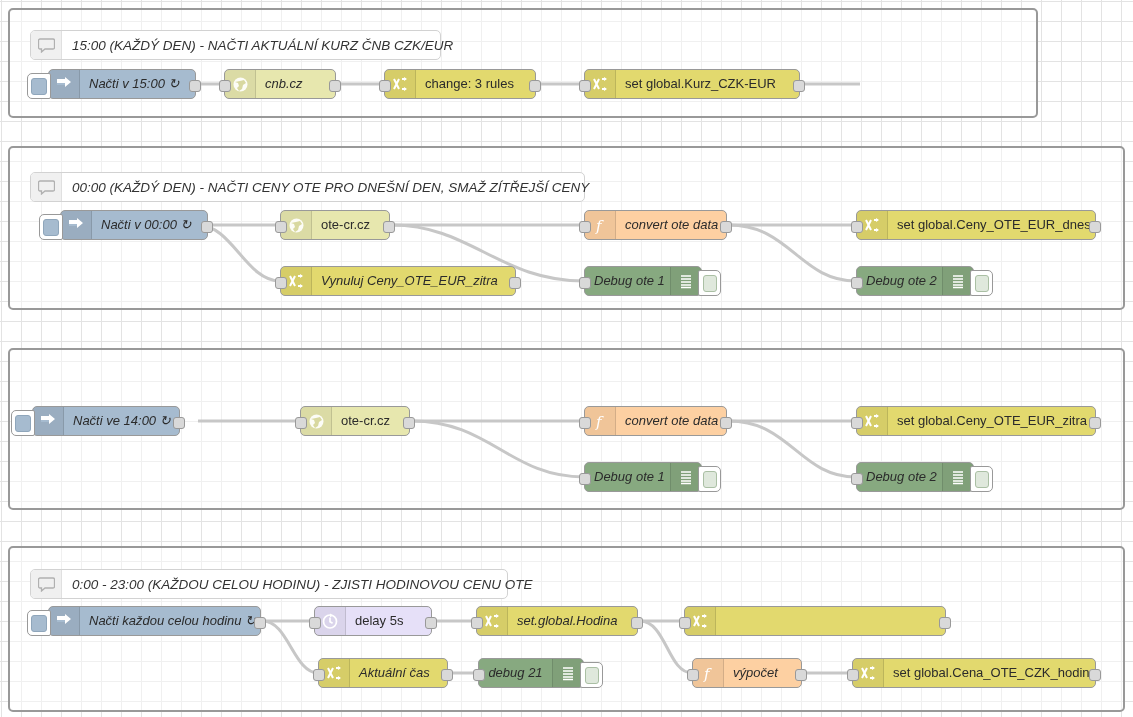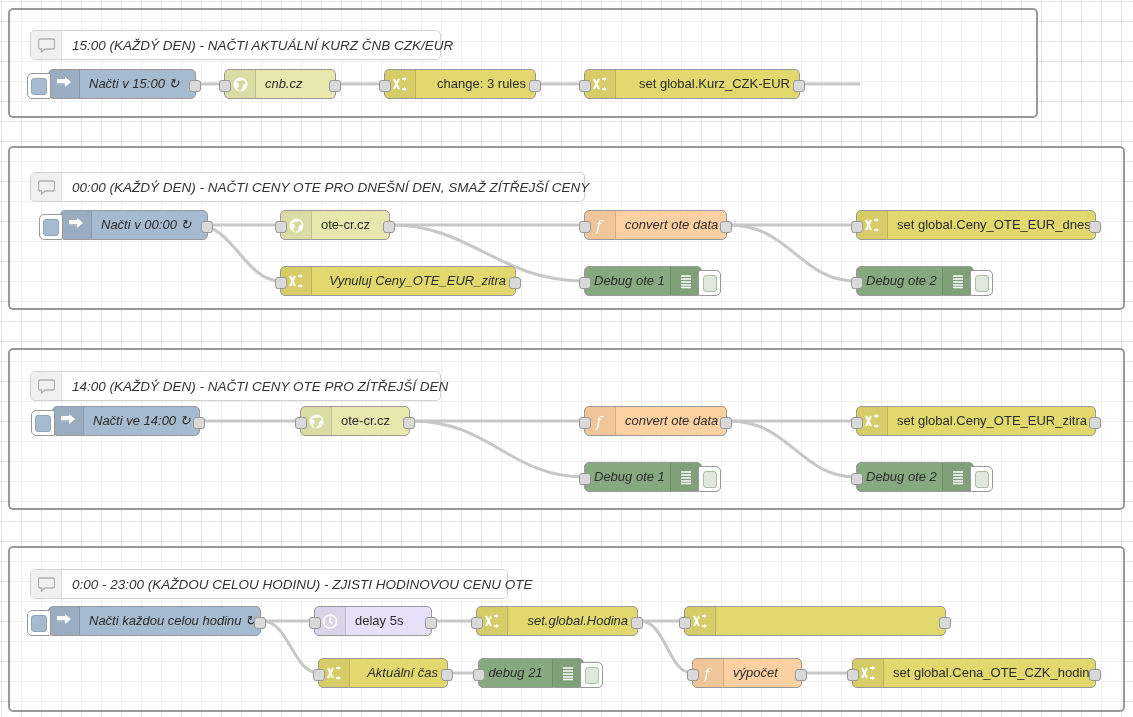--- a/index.html
+++ b/index.html
@@ -83,21 +83,21 @@
     border-radius: 3px;
     top: 10px;
   }
   .port.in  { left: -6px; }
   .port.out { right: -6px; }
 
   
   .n-inject   { background: #a6bbcf; }
   .n-inject .icon-box { background: rgba(0,0,0,0.07); }
   .n-http     { background: #e7e7ae; }
-  .n-change   { background: #e2d96e; justify-content: space-between; }
+  .n-change   { background: #e2d96e; }
   .n-function { background: #fdd0a2; }
   .n-debug    { background: #87a980; }
   .n-delay    { background: #e6e0f8; }
 
   
   .inject-btn {
     position: absolute;
     left: -22px;
     top: 3px;
     width: 22px;
@@ -225,28 +225,20 @@
 
   <div class="comment" style="left:30px; top:172px; width:555px;">
     <span class="icon-box">
       <svg width="17" height="15" viewBox="0 0 17 15">
           <path d="M2 1h13a1.5 1.5 0 0 1 1.5 1.5v7A1.5 1.5 0 0 1 15 11H7l-3.5 3v-3H2A1.5 1.5 0 0 1 .5 9.5v-7A1.5 1.5 0 0 1 2 1z" fill="none" stroke="#b0b0b0" stroke-width="1.3"></path>
         </svg>
     </span>
     <span class="label">00:00 (KAŽDÝ DEN) - NAČTI CENY OTE PRO DNEŠNÍ DEN, SMAŽ ZÍTŘEJŠÍ CENY</span>
   </div>
 
-  <div class="comment" style="left:30px; top:371px; width:411px;">
-    <span class="icon-box">
-      <svg width="17" height="15" viewBox="0 0 17 15">
-          <path d="M2 1h13a1.5 1.5 0 0 1 1.5 1.5v7A1.5 1.5 0 0 1 15 11H7l-3.5 3v-3H2A1.5 1.5 0 0 1 .5 9.5v-7A1.5 1.5 0 0 1 2 1z" fill="none" stroke="#b0b0b0" stroke-width="1.3"></path>
-        </svg>
-    </span>
-    <span class="label">14:00 (KAŽDÝ DEN) - NAČTI CENY OTE PRO ZÍTŘEJŠÍ DEN</span>
-  </div>
 
   <div class="comment" style="left:30px; top:569px; width:478px;">
     <span class="icon-box">
       <svg width="17" height="15" viewBox="0 0 17 15">
           <path d="M2 1h13a1.5 1.5 0 0 1 1.5 1.5v7A1.5 1.5 0 0 1 15 11H7l-3.5 3v-3H2A1.5 1.5 0 0 1 .5 9.5v-7A1.5 1.5 0 0 1 2 1z" fill="none" stroke="#b0b0b0" stroke-width="1.3"></path>
         </svg>
     </span>
     <span class="label">0:00 - 23:00 (KAŽDOU CELOU HODINU) - ZJISTI HODINOVOU CENU OTE</span>
   </div>
 
@@ -385,21 +377,21 @@
           <g stroke="#ffffff" stroke-width="1.6">
             <path d="M2 2h10M2 5h10M2 8h10M2 11h10M2 13.5h10"></path>
           </g>
         </svg>
     </span>
     <span class="debug-btn">
         <i></i>
       </span>
   </div>
 
-  <div class="node n-inject" style="left:52px; top:406px; width:148px;">
+  <div class="node n-inject" style="left:32px; top:406px; width:148px;">
     <span class="inject-btn">
         <i></i>
       </span>
     <span class="icon-box">
       <svg width="18" height="16" viewBox="0 0 18 16">
           <path d="M2 3h8v-2l6 5-6 5v-2H2z" fill="#ffffff"></path>
           <path d="M2 8h8" stroke="#a6bbcf" stroke-width="2"></path>
         </svg>
     </span>
     <span class="label italic">Načti ve 14:00 ↻</span>

